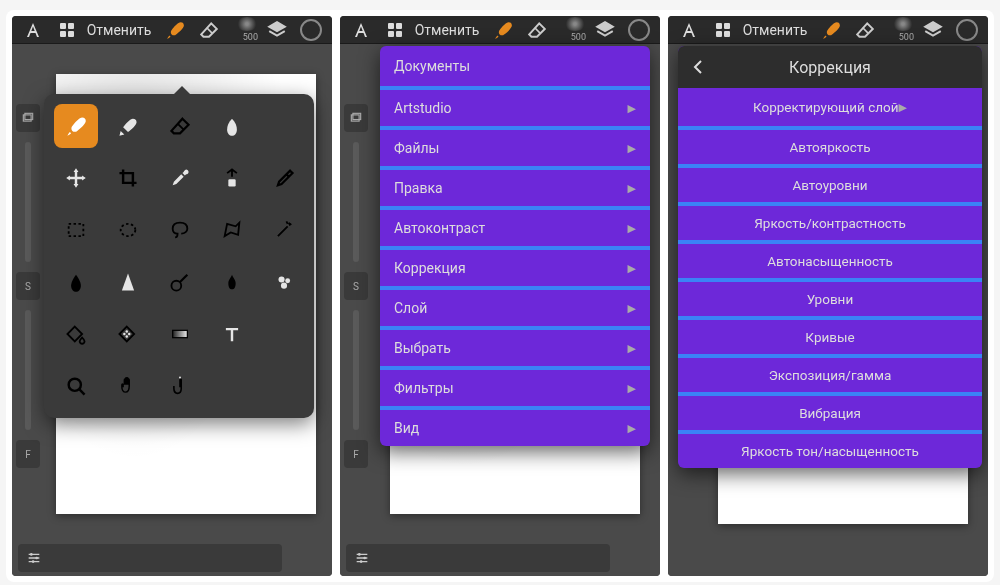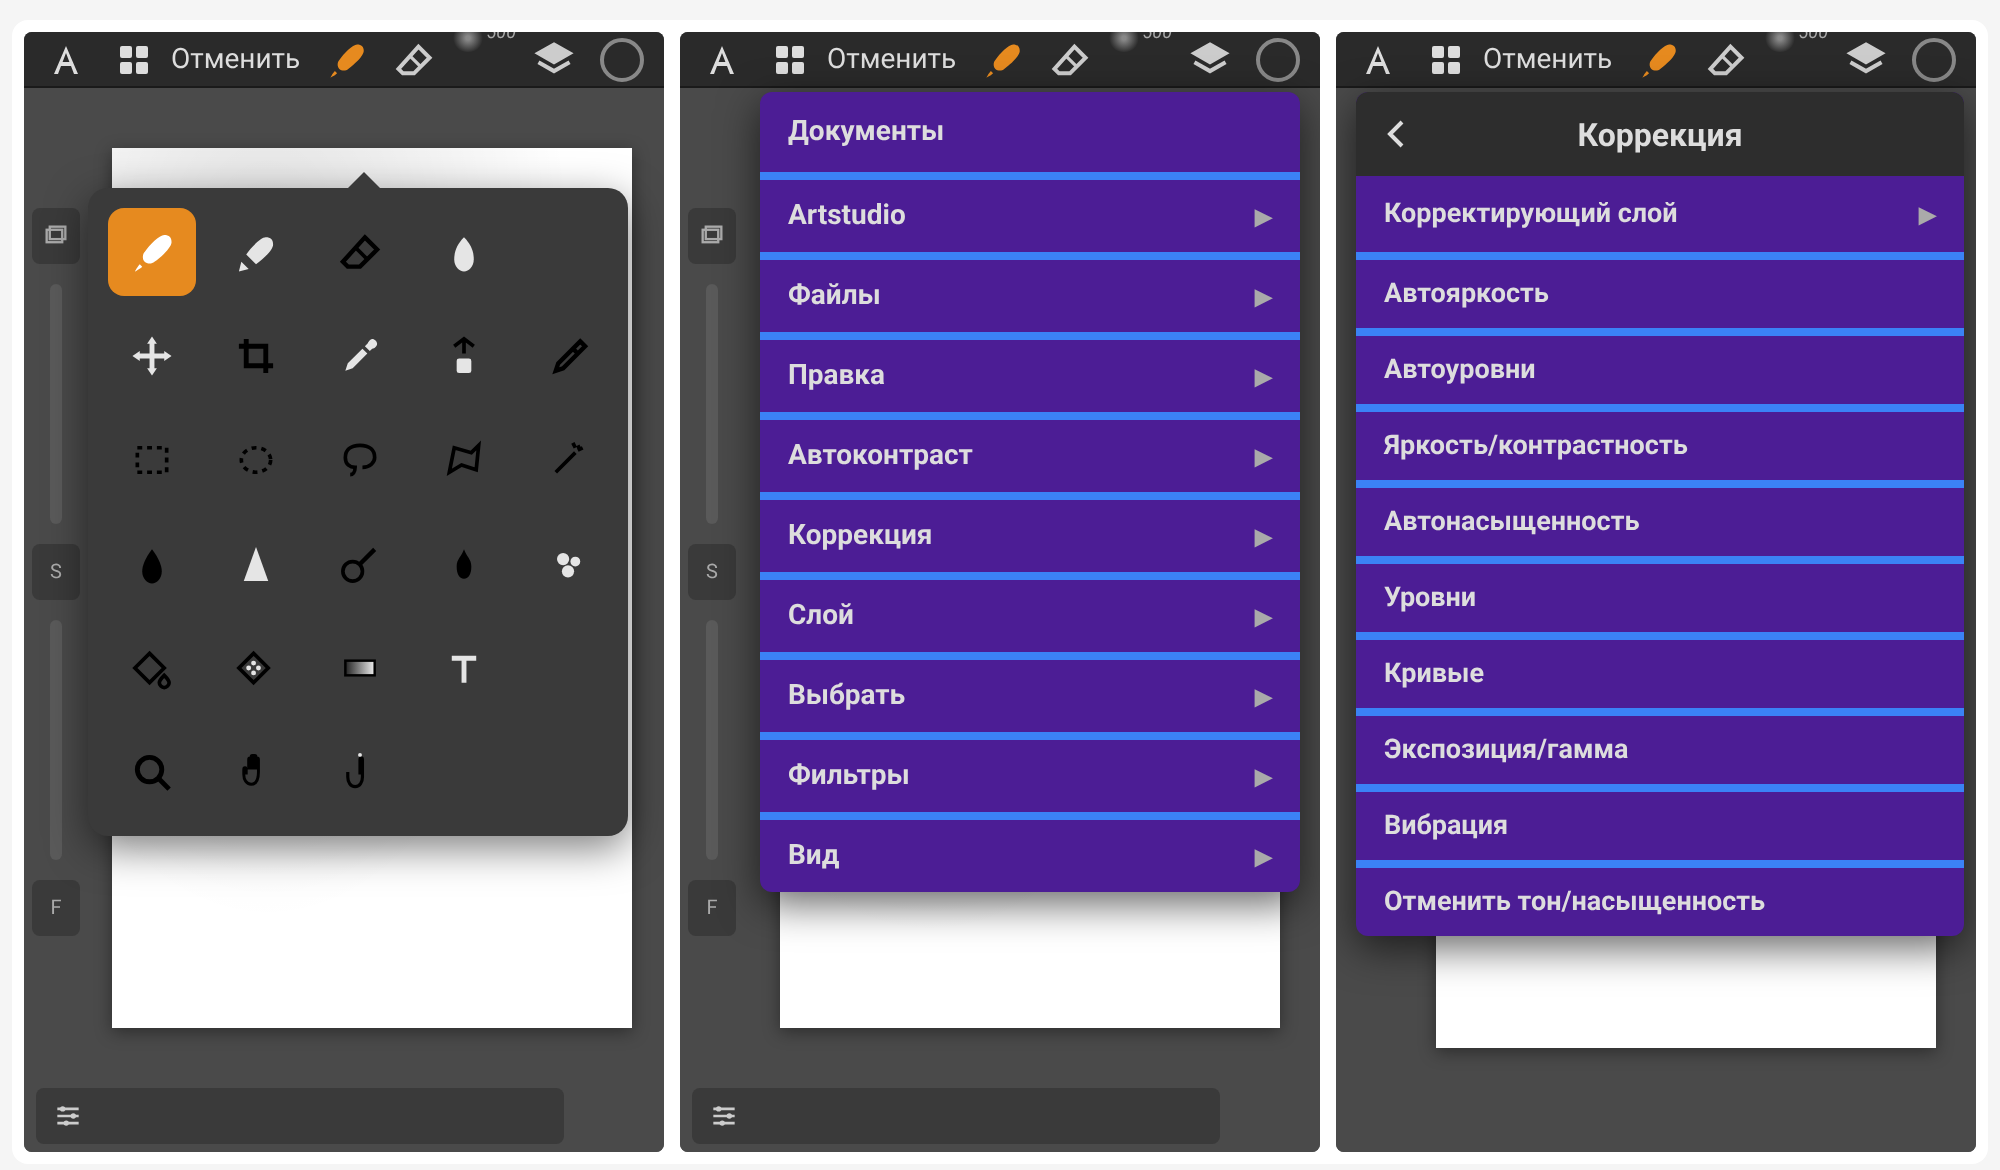--- a/index.html
+++ b/index.html
@@ -44,21 +44,21 @@
     height: 36px;
     min-width: 30px;
     color: #ccc;
     font-size: 14px;
   }
   .topbar .logo svg { width: 18px; height: 18px; fill: #ddd; }
   .topbar .grid-icon svg { width: 18px; height: 18px; fill: #ddd; }
   .topbar .undo-text { font-size: 14px; color: #ddd; padding: 0 4px; }
   .topbar .brush-active svg { width: 20px; height: 20px; fill: #e68a1f; }
   .topbar .eraser svg { width: 20px; height: 20px; fill: #ddd; }
-  .topbar .brush-size { display:flex; flex-direction:row; align-items:flex-start; gap:1px;font-style:italic; }
+  .topbar .brush-size { display:flex; flex-direction:column; align-items:flex-end; gap:1px; }
   .topbar .brush-size .dot { width: 22px; height: 14px; background: radial-gradient(circle, #888 10%, transparent 70%); border-radius:50%; }
   .topbar .brush-size .num { font-size: 9px; color: #aaa; }
   .topbar .layers svg { width: 20px; height: 20px; fill: #ddd; }
   .topbar .circ { width: 22px; height: 22px; border: 2px solid #888; border-radius: 50%; }
 
   
   .canvas-area {
     flex: 1;
     position: relative;
     background: #4a4a4a;
@@ -147,25 +147,24 @@
   .tool-cell.active { background: #e68a1f; }
   .tool-cell.active svg { fill: #fff; }
   .tool-cell.empty { visibility:hidden; }
 
   
   .menu-popup {
     position: absolute;
     top: 46px;
     left: 40px;
     right: 10px;
-    background: #4c1d95;
+    background: #6d28d9;
     border-radius: 6px;
     box-shadow: 0 6px 20px rgba(0,0,0,.6);
     overflow:hidden;
-    font-weight:bold;
   }
   .menu-popup::before {
     content:"";
     position:absolute;
     top:-8px; left:14px;
     border-left:8px solid transparent;
     border-right:8px solid transparent;
     border-bottom:8px solid #333;
   }
   .menu-header {
@@ -194,21 +193,21 @@
     justify-content:space-between;
     padding: 0 14px;
     color: #ddd;
     font-size: 14px;
     border-top: 4px solid #3b82f6;
   }
   .menu-item:first-child { border-top:none; }
   .menu-item .arrow { color:#aaa; font-size:11px; }
 
   
-  .submenu .menu-item { height: 38px; font-size: 13.5px; }
+  .submenu .menu-item { height: 38px; font-size: 13.5px; justify-content: center; }
 </style>
 </head>
 <body>
 
 <svg width="0" height="0" style="position:absolute">
   <defs>
     <g id="i-logo">
         <path d="M9 2 L3 16 L5 16 L6.5 12 L11.5 12 L13 16 L15 16 L9 2 Z M7.3 10 L9 5.5 L10.7 10 Z"></path>
       </g>
     <g id="i-grid">
@@ -703,20 +702,20 @@
             <div class="menu-item">
               <span>Кривые</span>
             </div>
             <div class="menu-item">
               <span>Экспозиция/гамма</span>
             </div>
             <div class="menu-item">
               <span>Вибрация</span>
             </div>
             <div class="menu-item">
-              <span>Отменить тон/насыщенность</span>
+              <span>Яркость тон/насыщенность</span>
             </div>
           </div>
       </div>
     </div>
   </div>
 
 </div>
 
 </body></html>

